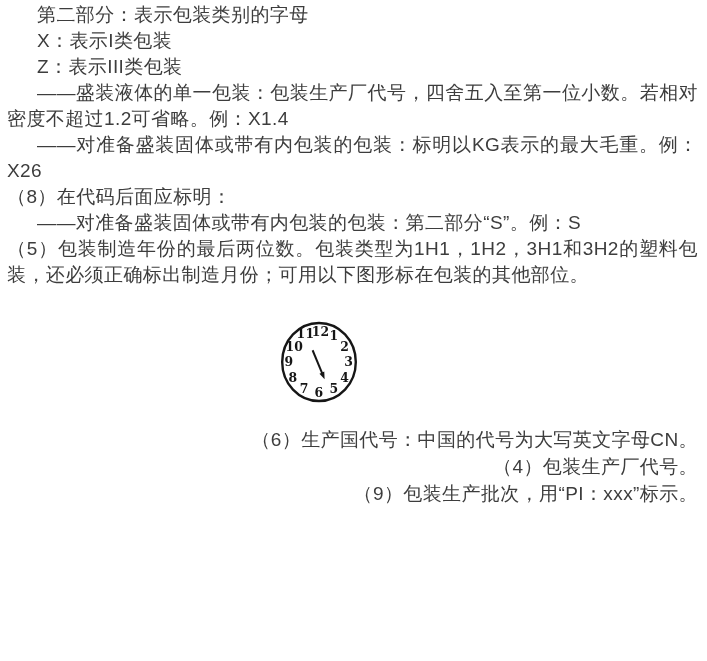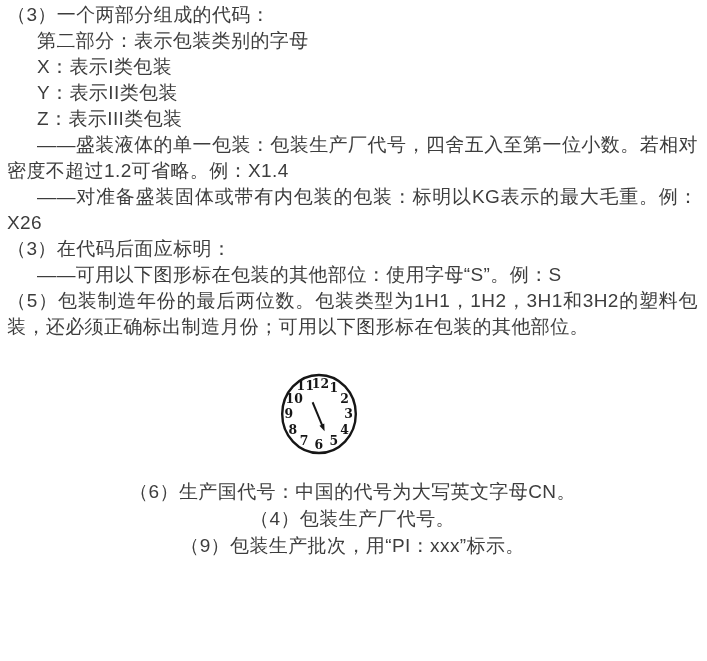--- a/index.html
+++ b/index.html
@@ -23,50 +23,48 @@
     margin: 0;
     line-height: 26px;
     text-align: justify;
     text-justify: inter-ideograph;
   }
   .doc p.ind {
     text-indent: 30px;
   }
   .bottom p {
     line-height: 27px;
-    text-align: center;
+    text-align: right;
   }
   .clock-wrap {
     margin: 32px 0 22px 272px;
     width: 80px;
     height: 84px;
   }
   .clock-wrap svg { display: block; }
   .clock-wrap text {
     font-family: "DejaVu Serif", serif;
     font-weight: bold;
     font-size: 31px;
     fill: #161616;
     text-anchor: middle;
     dominant-baseline: central;
   }
 </style>
 </head>
 <body>
 
 <div class="doc">
-  <p>（3）一个两部分组成的代码：</p>
   <p class="ind">第二部分：表示包装类别的字母</p>
   <p class="ind">X：表示I类包装</p>
-  <p class="ind">Y：表示II类包装</p>
   <p class="ind">Z：表示III类包装</p>
   <p class="ind">——盛装液体的单一包装：包装生产厂代号，四舍五入至第一位小数。若相对密度不超过1.2可省略。例：X1.4</p>
   <p class="ind">——对准备盛装固体或带有内包装的包装：标明以KG表示的最大毛重。例：X26</p>
-  <p>（3）在代码后面应标明：</p>
-  <p class="ind">——可用以下图形标在包装的其他部位：使用字母“S”。例：S</p>
+  <p>（8）在代码后面应标明：</p>
+  <p class="ind">——对准备盛装固体或带有内包装的包装：第二部分“S”。例：S</p>
   <p>（5）包装制造年份的最后两位数。包装类型为1H1，1H2，3H1和3H2的塑料包装，还必须正确标出制造月份；可用以下图形标在包装的其他部位。</p>
 
   <div class="clock-wrap">
     <svg width="80" height="84" viewBox="0 0 200 200" preserveAspectRatio="none">
       <ellipse cx="100" cy="100" rx="92" ry="93" fill="none" stroke="#161616" stroke-width="6"></ellipse>
       <text x="104" y="26">12</text>
       <text x="137" y="36">1</text>
       <text x="164" y="62">2</text>
       <text x="174" y="99">3</text>
       <text x="164" y="136">4</text>

